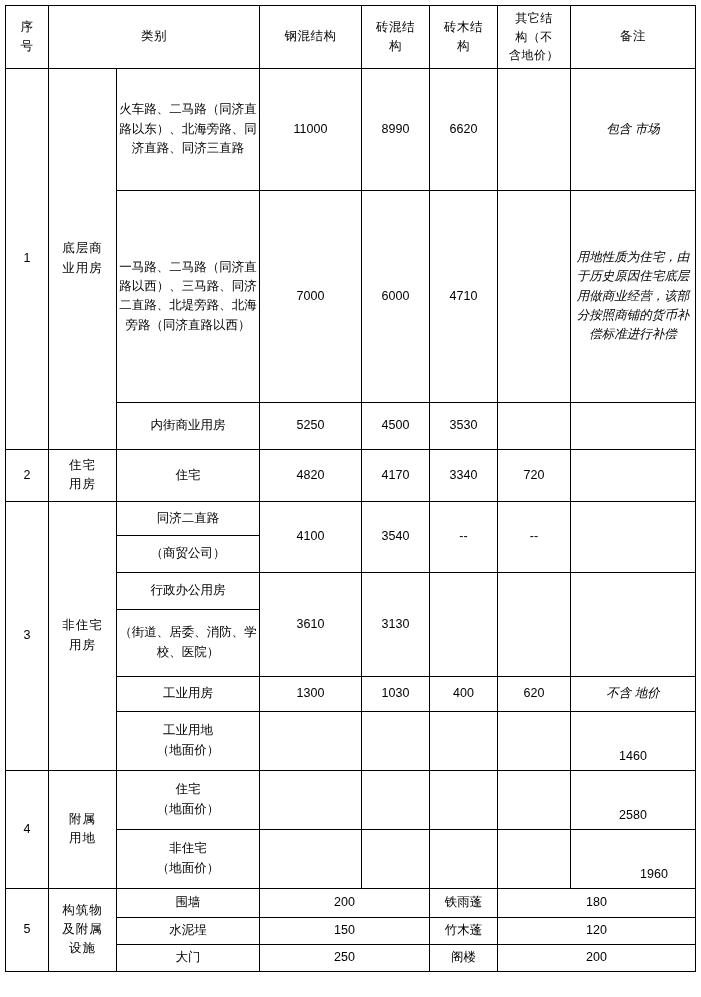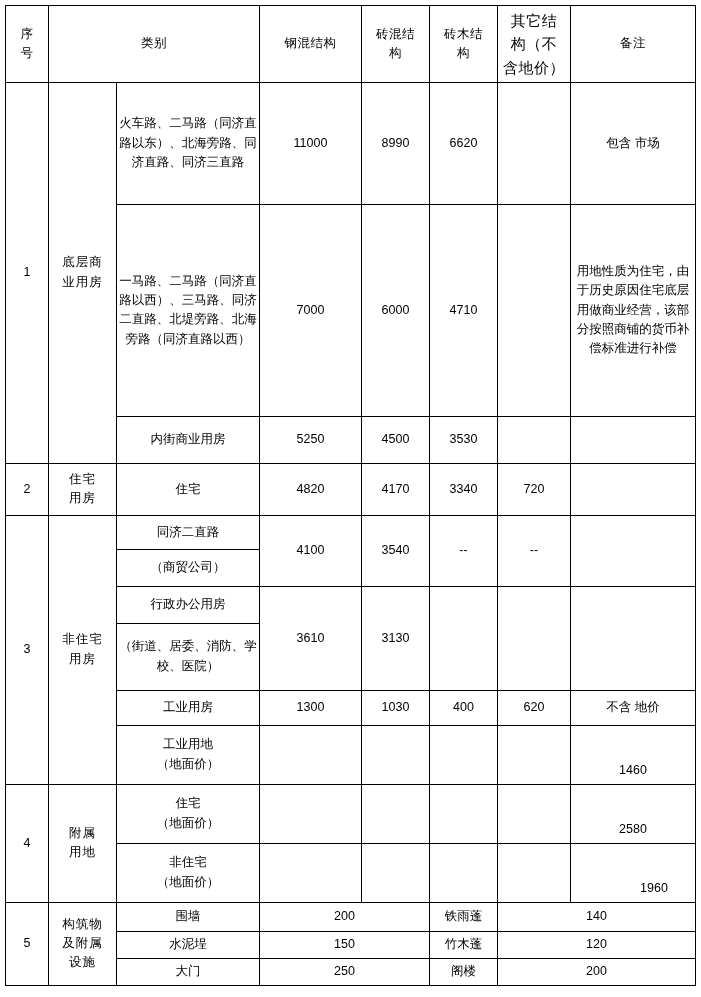--- a/index.html
+++ b/index.html
@@ -48,20 +48,21 @@
   }
   .sub {
     font-size: 12.5px;
     line-height: 1.8;
     padding: 4px 6px;
   }
   .remark {
     font-size: 12.5px;
     line-height: 1.8;
     padding: 4px 5px;
+    font-style: italic;
   }
   .val {
     font-size: 13px;
   }
   .tight {
     line-height: 1.5;
     padding: 2px 2px;
   }
   
   col.c-no    { width: 43px; }
@@ -98,21 +99,21 @@
       <th class="hdr" colspan="2">类别</th>
       <th class="hdr">钢混结构</th>
       <th class="hdr">
         <div>砖混结</div>
         <div>构</div>
       </th>
       <th class="hdr">
         <div>砖木结</div>
         <div>构</div>
       </th>
-      <th class="hdr" style="font-size:15px;">
+      <th class="hdr" style="font-size:12px;">
         <div>其它结</div>
         <div>构（不</div>
         <div>含地价）</div>
       </th>
       <th class="hdr">备注</th>
     </tr>
 
     <tr>
       <td class="num" rowspan="3">1</td>
       <td class="vert" rowspan="3">
@@ -235,21 +236,21 @@
     <tr>
       <td class="num" rowspan="3">5</td>
       <td class="vert" rowspan="3">
         <div>构筑物</div>
         <div>及附属</div>
         <div>设施</div>
       </td>
       <td class="sub" style="height:22px;margin-left:19px;">围墙</td>
       <td class="val" colspan="2">200</td>
       <td class="sub">铁雨蓬</td>
-      <td class="val" colspan="2">140</td>
+      <td class="val" colspan="2">180</td>
     </tr>
     <tr>
       <td class="sub" style="height:20px;margin-top:40px;">水泥埕</td>
       <td class="val" colspan="2">150</td>
       <td class="sub">竹木蓬</td>
       <td class="val" colspan="2">120</td>
     </tr>
     <tr>
       <td class="sub" style="height:20px;">大门</td>
       <td class="val" colspan="2">250</td>

